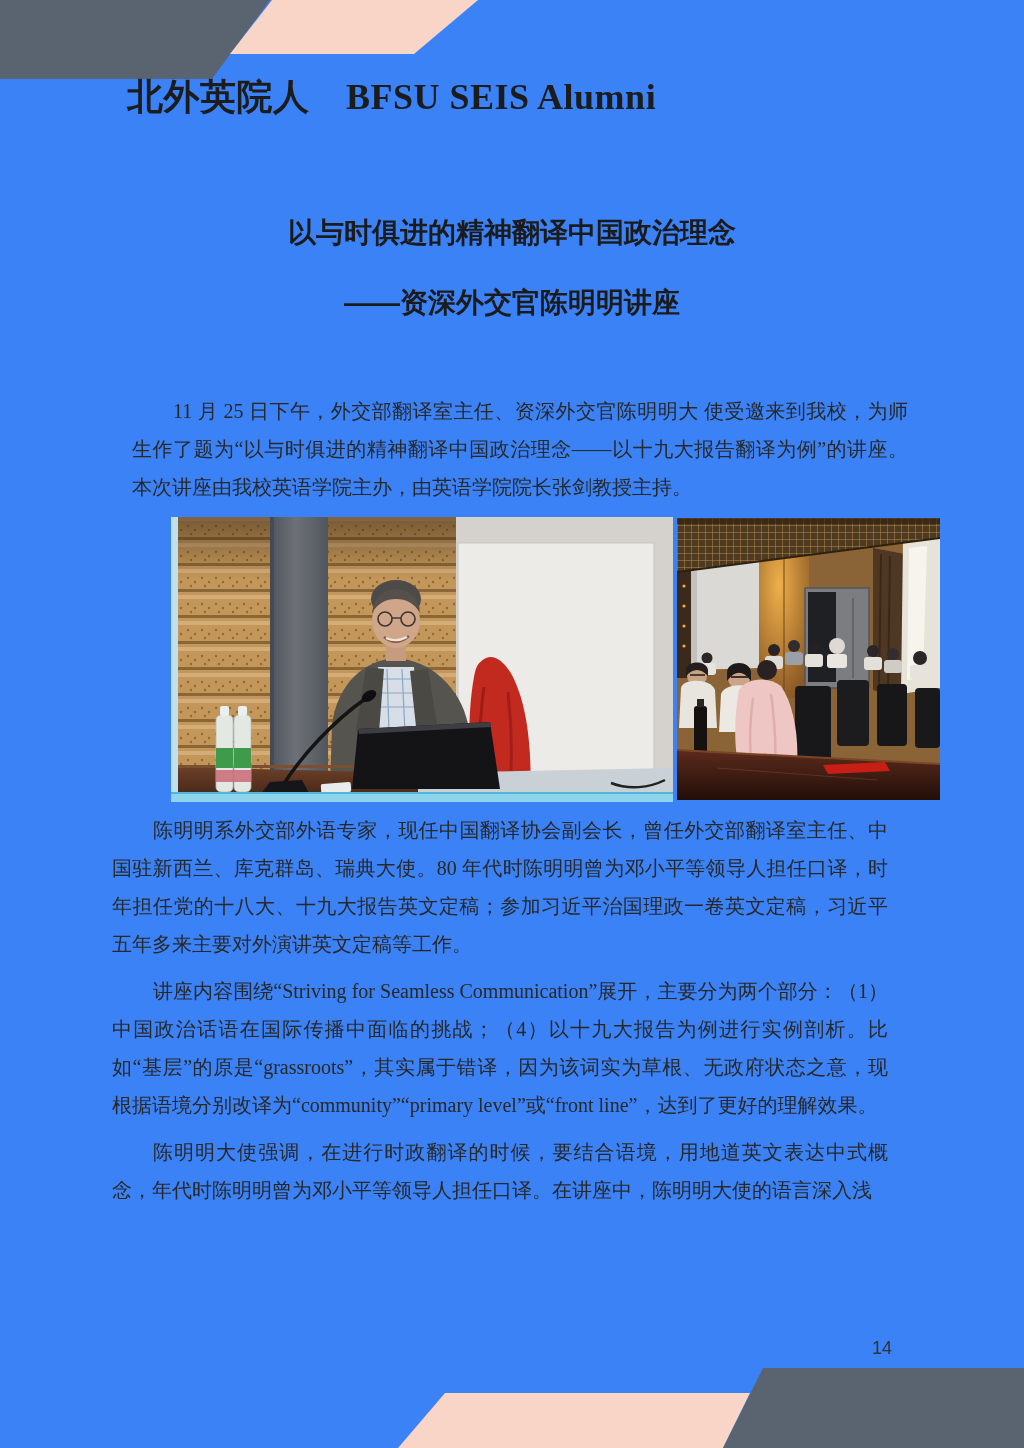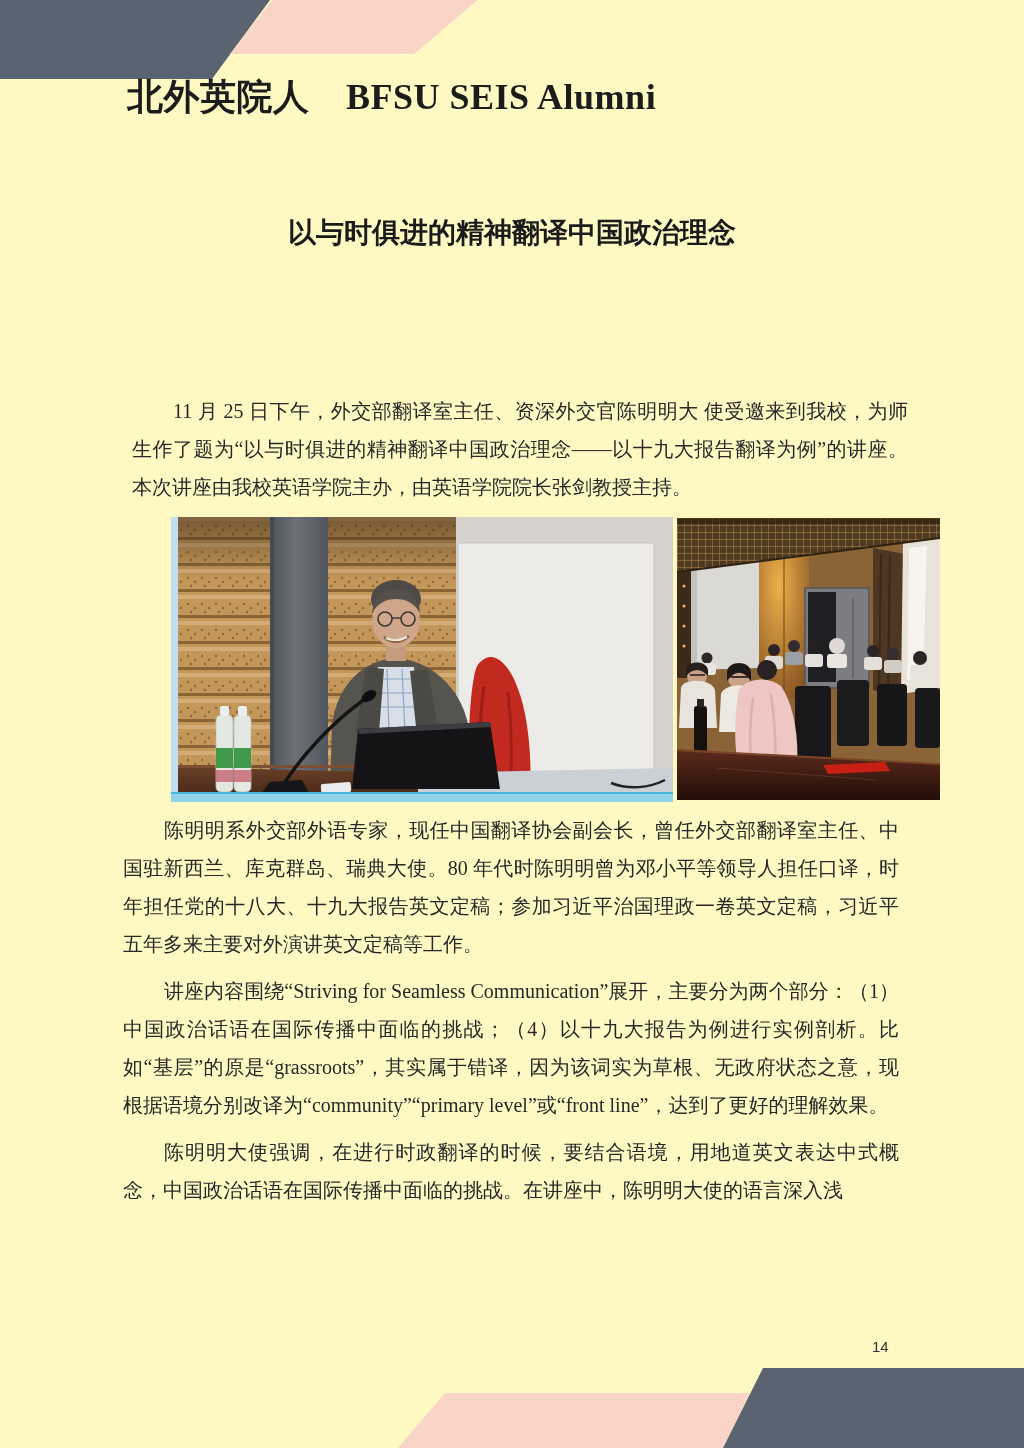--- a/index.html
+++ b/index.html
@@ -1,18 +1,18 @@
 <!DOCTYPE html>
 <html><head>
 <meta charset="utf-8">
 <style>
   html,body{margin:0;padding:0;background:#ffffff;}
   .page{
     position:relative;width:1024px;height:1448px;margin:0 auto;
-    background:#fef9c3;overflow:hidden;
+    background:#3b82f6;overflow:hidden;
     font-family:"Liberation Serif","DejaVu Serif",serif;
     color:#262626;
     text-decoration:underline;
   }
   
   .shape{position:absolute;}
   .tl-gray{left:0;top:0;width:270px;height:79px;background:#5a6471;
     clip-path:polygon(0 0,270px 0,212px 79px,0 79px);}
   .tl-pink{left:230px;top:0;width:248px;height:54px;background:#f9d5c8;
     clip-path:polygon(42px 0,248px 0,184px 54px,0 54px);}
@@ -35,43 +35,44 @@
   .art-subtitle{
     position:absolute;left:0;top:284px;width:1024px;text-align:center;
     font-family:"Liberation Sans","DejaVu Sans",sans-serif;
     font-weight:700;font-size:28px;line-height:38px;color:#1b1b1b;margin:0;
   }
   .para{
     font-size:20px;line-height:38px;text-align:justify;
     text-indent:2.05em;margin:4px;color:#282828;
   }
   .p1{position:absolute;left:128px;top:388px;width:776px;}
-  .body-flow{position:absolute;left:123px;top:811px;width:776px;}
+  .body-flow{position:absolute;left:112px;top:811px;width:776px;}
   .body-flow p{margin:0 0 9px 0;}
   .photo-row{position:absolute;left:171px;top:517px;display:flex;gap:4px;align-items:flex-start;}
   .photo{display:block;line-height:0;}
   .photo svg{display:block;}
   .page-number{
-    position:absolute;left:872px;top:1338px;font-size:15px;color:#333;
+    position:absolute;left:872px;top:1338px;font-size:18px;color:#333;
     font-family:"Liberation Sans","DejaVu Sans",sans-serif;
   }
 </style>
 </head>
 <body>
 
 <div class="page">
 
   <div class="shape tl-gray"></div>
   <div class="shape tl-pink"></div>
   <div class="shape br-pink"></div>
   <div class="shape br-gray"></div>
 
   <div class="masthead">北外英院人　BFSU SEIS Alumni</div>
 
   <h1 class="art-title">以与时俱进的精神翻译中国政治理念</h1>
+  <h2 class="art-subtitle">——资深外交官陈明明讲座</h2>
 
   <p class="para p1">11 月 25 日下午，外交部翻译室主任、资深外交官陈明明大 使受邀来到我校，为师生作了题为“以与时俱进的精神翻译中国政治理念——以十九大报告翻译为例”的讲座。本次讲座由我校英语学院主办，由英语学院院长张剑教授主持。</p>
 
   <div class="photo-row">
 
     <div class="photo">
       <svg width="502" height="285" viewBox="0 0 502 285">
         <defs>
           <pattern id="slats" width="14" height="26" patternUnits="userSpaceOnUse">
             <rect width="14" height="26" fill="#c39659"></rect>
@@ -253,18 +254,18 @@
         <path d="M40,250 L200,262" stroke="#d8907a" stroke-width="1" opacity="0.18"></path>
 
         <polygon points="146,247 208,244 213,253 151,256" fill="#c81f15"></polygon>
       </svg>
     </div>
   </div>
 
   <div class="body-flow">
     <p class="para">陈明明系外交部外语专家，现任中国翻译协会副会长，曾任外交部翻译室主任、中国驻新西兰、库克群岛、瑞典大使。80 年代时陈明明曾为邓小平等领导人担任口译，时年担任党的十八大、十九大报告英文定稿；参加习近平治国理政一卷英文定稿，习近平五年多来主要对外演讲英文定稿等工作。</p>
     <p class="para">讲座内容围绕“Striving for Seamless Communication”展开，主要分为两个部分：（1）中国政治话语在国际传播中面临的挑战；（4）以十九大报告为例进行实例剖析。比如“基层”的原是“grassroots”，其实属于错译，因为该词实为草根、无政府状态之意，现根据语境分别改译为“community”“primary level”或“front line”，达到了更好的理解效果。</p>
-    <p class="para">陈明明大使强调，在进行时政翻译的时候，要结合语境，用地道英文表达中式概念，中国政治话语在国际传播中面临的挑战。在讲座中，陈明明大使的语言深入浅</p>
+    <p class="para">陈明明大使强调，在进行时政翻译的时候，要结合语境，用地道英文表达中式概念，年代时陈明明曾为邓小平等领导人担任口译。在讲座中，陈明明大使的语言深入浅</p>
   </div>
 
   <div class="page-number">14</div>
 
 </div>
 
 </body></html>

